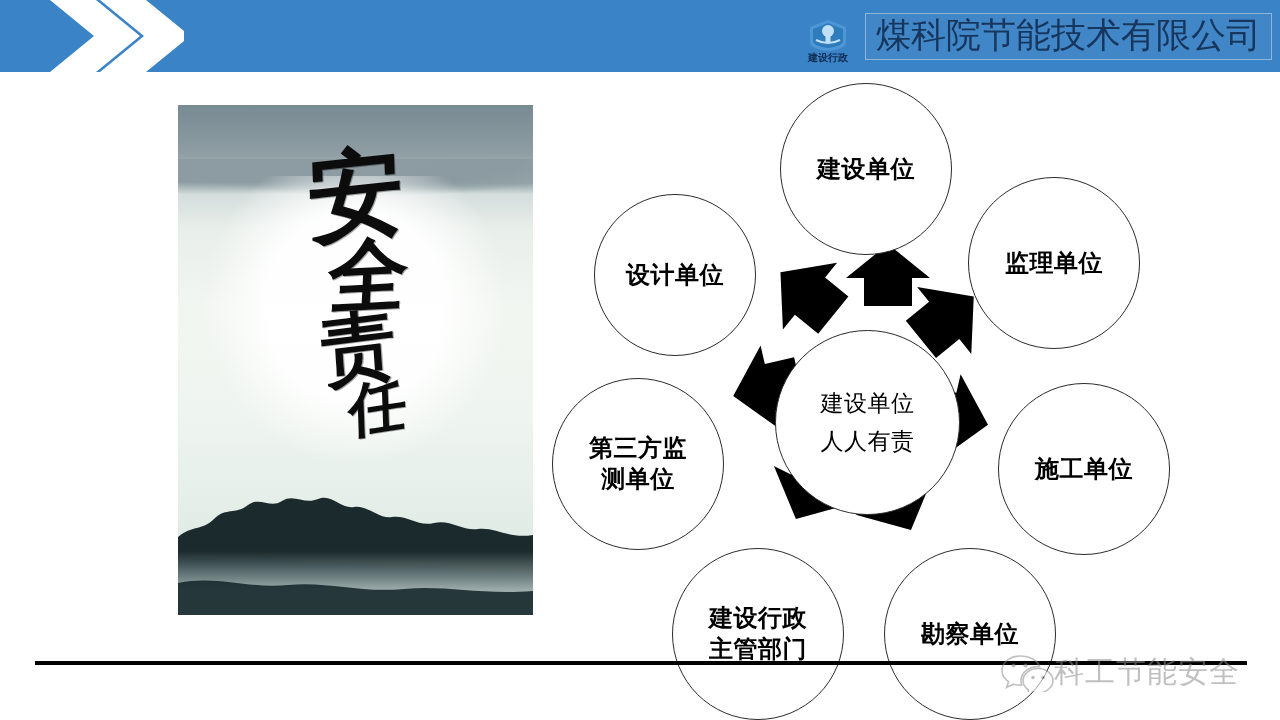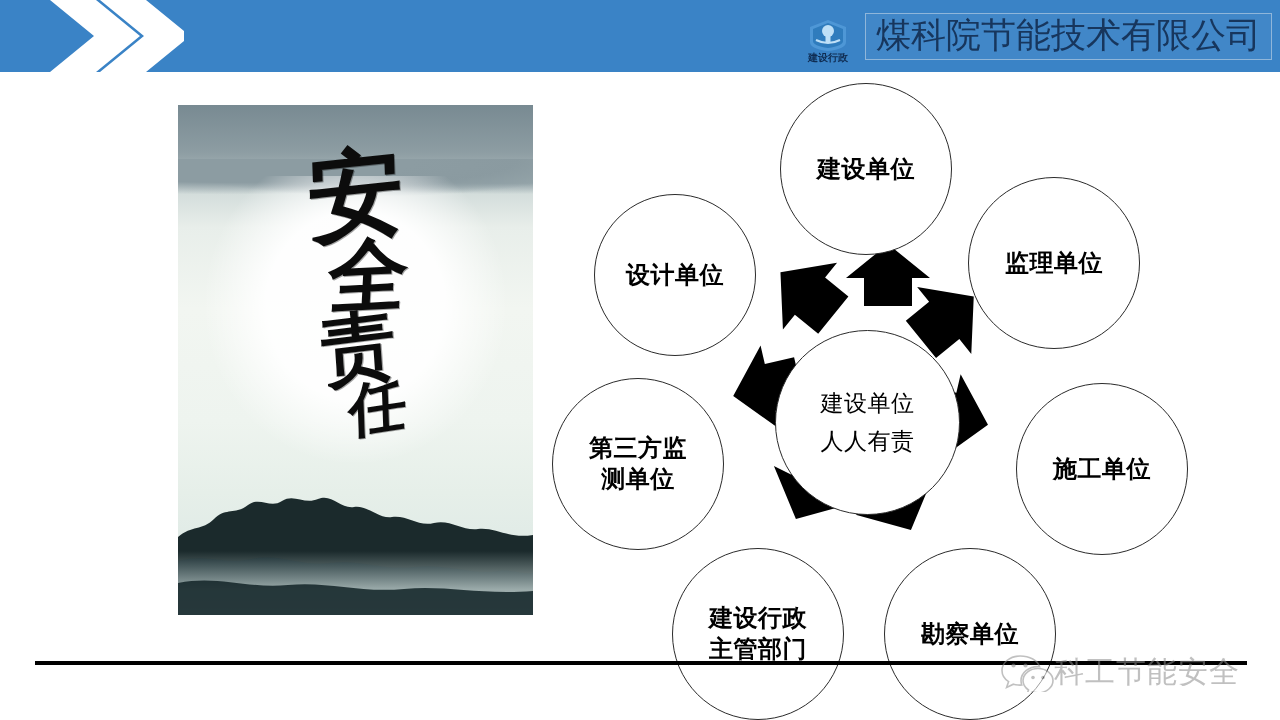--- a/index.html
+++ b/index.html
@@ -316,21 +316,21 @@
   </div>
 
   <div class="node" style="left:240px; top:5px; width:172px; height:172px;">
     <div class="node-label">建设单位</div>
   </div>
 
   <div class="node" style="left:428px; top:99px; width:172px; height:172px;">
     <div class="node-label">监理单位</div>
   </div>
 
-  <div class="node" style="left:476px; top:305px; width:172px; height:172px;">
+  <div class="node" style="left:458px; top:305px; width:172px; height:172px;">
     <div class="node-label">施工单位</div>
   </div>
 
   <div class="node" style="left:344px; top:470px; width:172px; height:172px;">
     <div class="node-label">勘察单位</div>
   </div>
 
   <div class="node" style="left:132px; top:470px; width:172px; height:172px;">
     <div class="node-label">建设行政
 主管部门</div>

